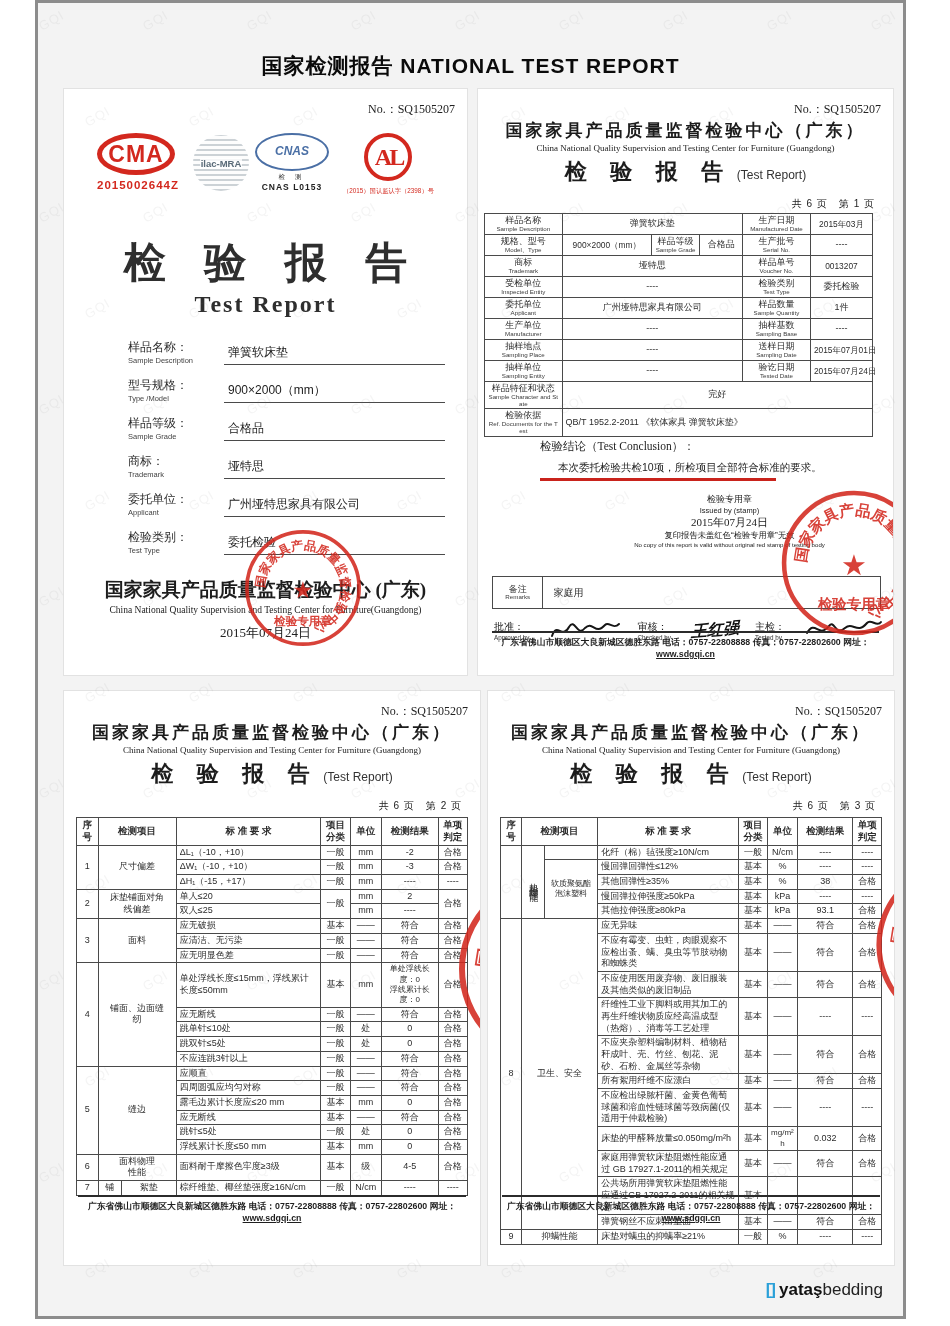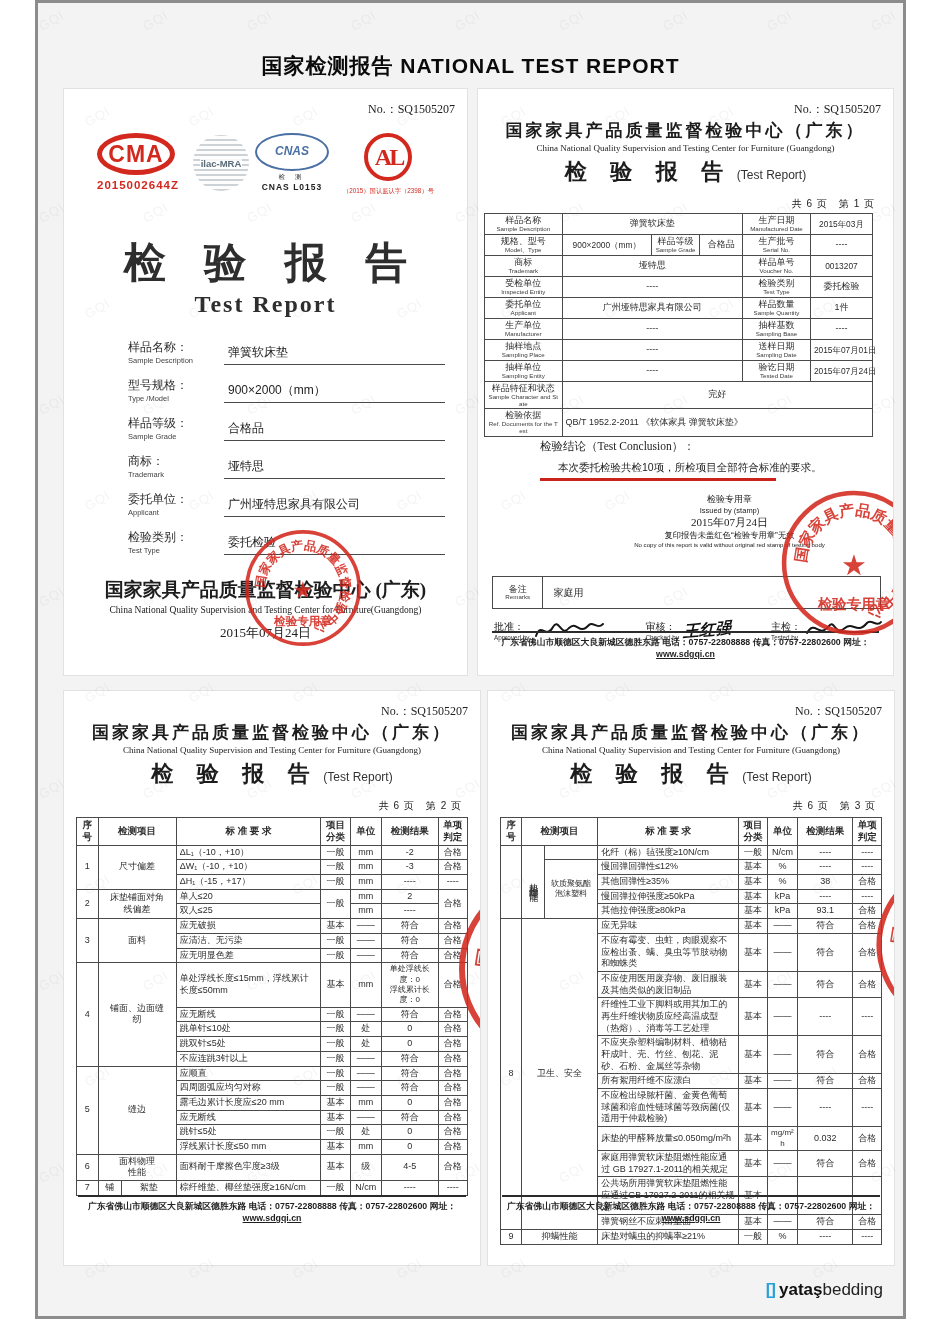--- a/index.html
+++ b/index.html
@@ -95,21 +95,21 @@
   .concl-text { font-size:10.5px; color:#1e1e1e; margin:7px 0 0 18px; }
   .concl-underline { border-bottom:3px solid #c9231c; width:70%; margin:3px 0 0 0; }
   .stamp-note { margin:12px 30px 0 auto; width:235px; text-align:center; color:#222; }
   .sn0 { font-size:9px; } .sn1 { font-size:7.5px; }
   .sn2 { font-size:11px; font-family:"Liberation Serif", serif; }
   .sn3 { font-size:8.3px; } .sn4 { font-size:6.1px; }
   .remarks-tbl { position:absolute; top:487px; left:14px; width:389px; }
   .remarks-tbl td { height:32px; }
   .remarks-tbl td.rv { text-align:left; padding-left:10px; font-size:10px; }
   .signs { position:absolute; top:528px; left:16px; right:10px; display:flex; justify-content:space-between; }
-  .sig { display:flex; align-items:center; gap:4px; }
+  .sig { display:flex; align-items:center; gap:20px; }
   .sig-cn { font-size:10px; color:#1d1d1d; }
   .sig-en { font-size:6.3px; color:#333; }
   .sig-name { font-size:16px; font-weight:700; font-style:italic; color:#111;
               transform:rotate(-5deg) skewX(-6deg); }
   .scribble { flex:none; }
   .addr { position:absolute; left:14px; right:14px; border-top:2px solid #2b2b2b;
           padding-top:4px; text-align:center; font-size:8.8px; font-weight:600; color:#1f1f1f; }
   .addr .site { text-decoration:underline; }
   .addr-p1 { bottom:16px; } .addr-res { bottom:42px; }
 

